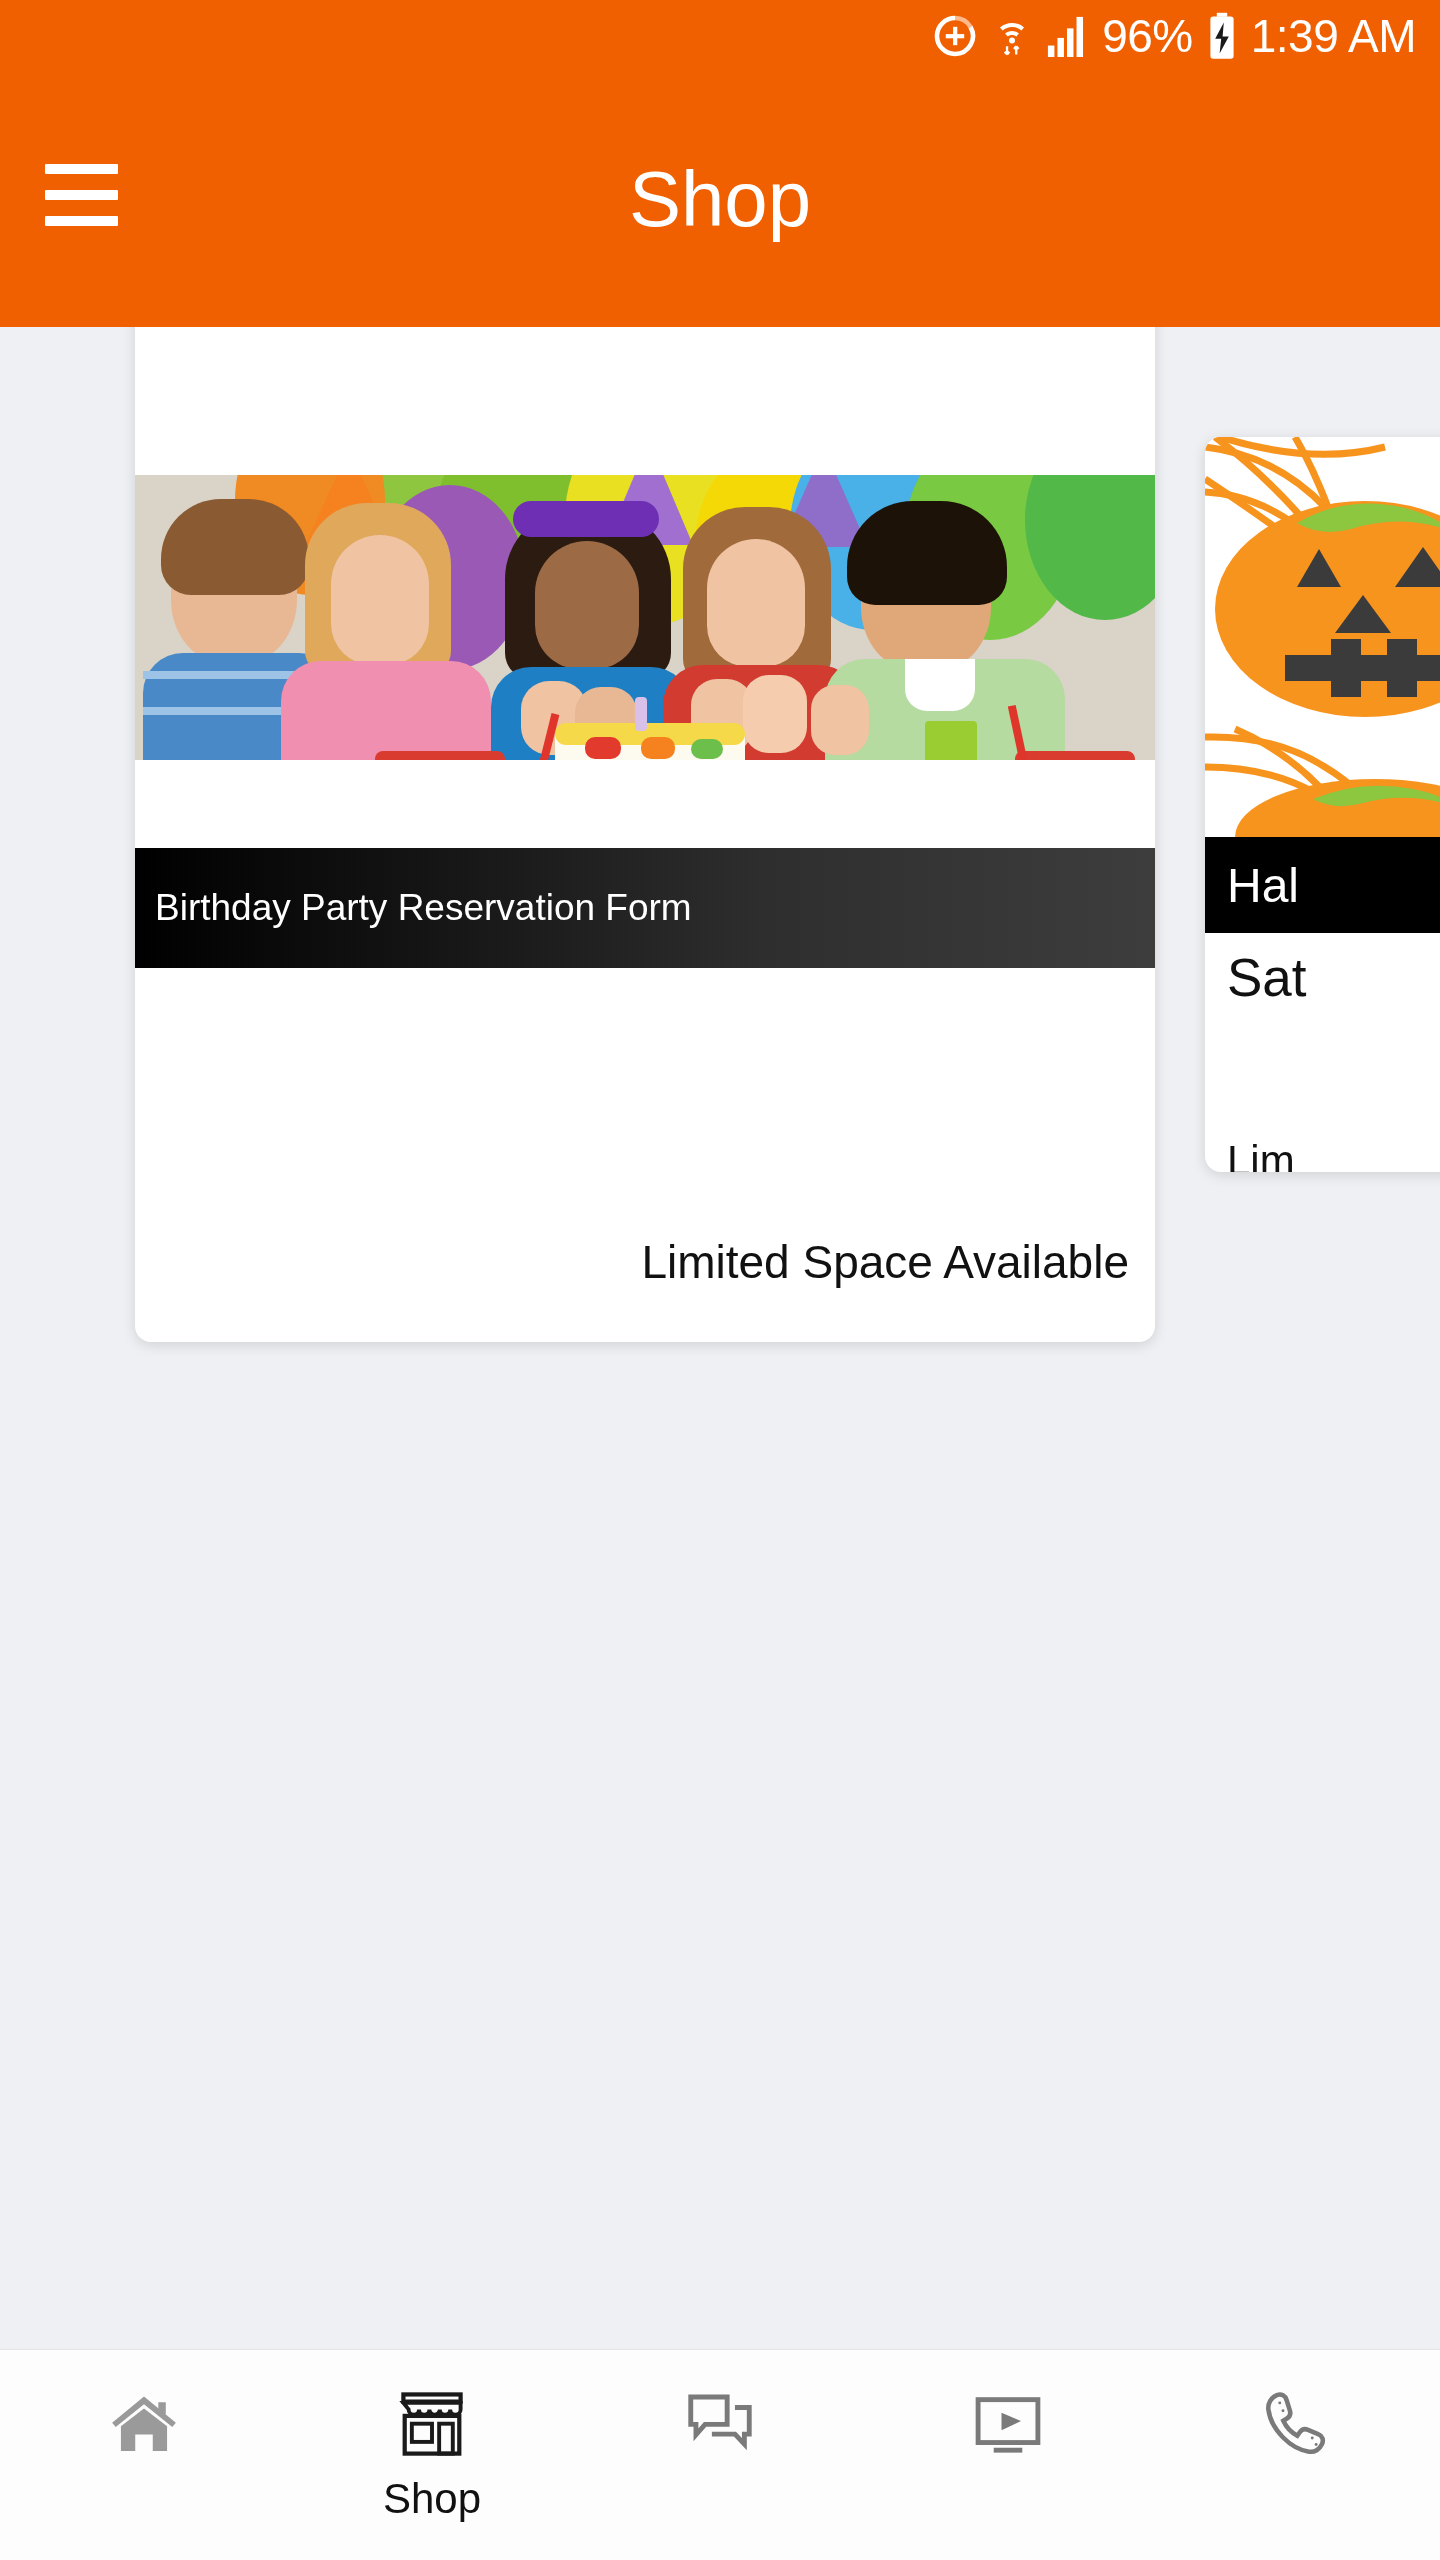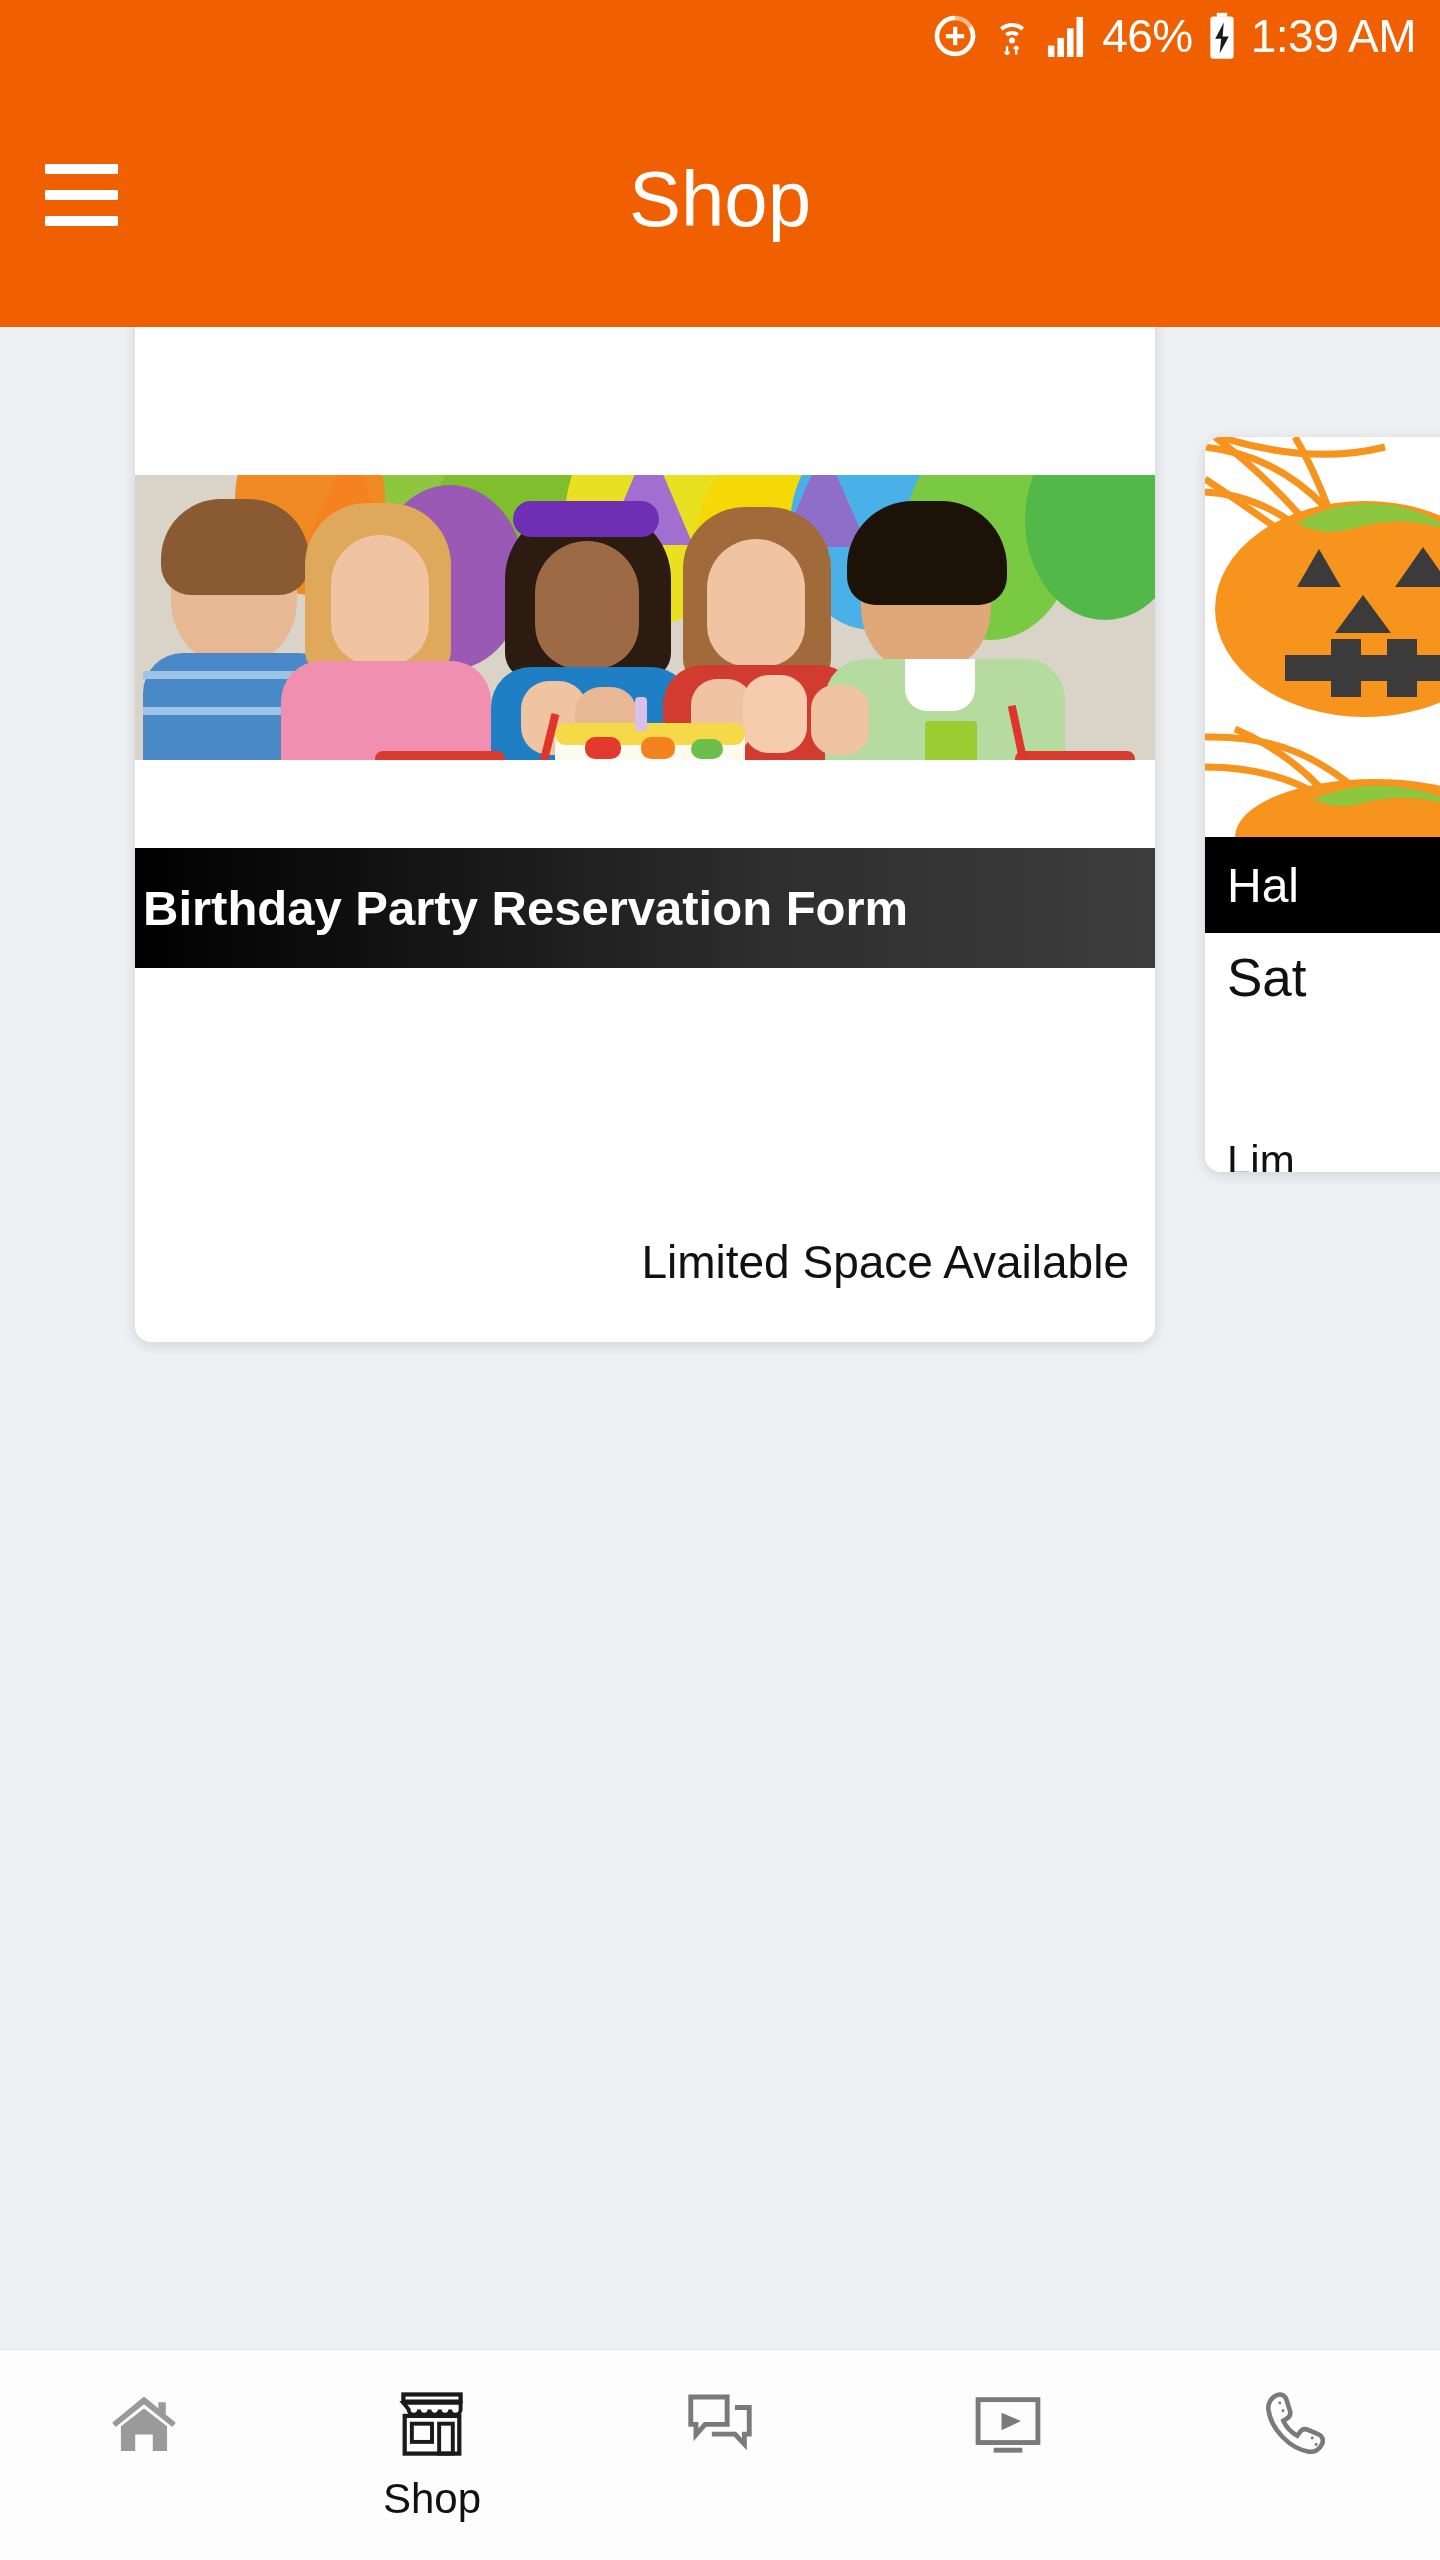--- a/index.html
+++ b/index.html
@@ -56,21 +56,21 @@
     position:absolute; left:0; top:195px;
     width:1020px; height:285px; overflow:hidden;
   }
   .card-titlebar{
     position:absolute; left:0; top:568px;
     width:1020px; height:120px;
     background:linear-gradient(to right,#000000 0%, #141414 28%, #2e2e2e 62%, #3d3d3d 100%);
     display:flex; align-items:center;
   }
   .card-titlebar-text{
-    color:#fff; font-size:49px; font-weight:700; padding-left:8px;
+    color:#fff; font-size:37px; font-weight:400; padding-left:20px;
     white-space:nowrap;
   }
   .card-footer{
     position:absolute; left:0; bottom:0; width:1020px; height:160px;
     display:flex; align-items:center; justify-content:flex-end;
     padding-right:26px; gap:30px;
   }
   .card-footer-note{ font-size:46px; color:#111; white-space:nowrap;margin-left:36px; }
   .more-info-btn{
     background:#F06000; color:#fff; border:none; border-radius:14px;
@@ -147,21 +147,21 @@
 
   <span class="sb-icon">
     <svg width="42" height="46" viewBox="0 0 22 24">
       <rect x="1" y="17" width="3.4" height="6" fill="#fff"></rect>
       <rect x="6" y="13" width="3.4" height="10" fill="#fff"></rect>
       <rect x="11" y="8" width="3.4" height="15" fill="#fff"></rect>
       <rect x="16" y="2" width="3.4" height="21" fill="#fff"></rect>
     </svg>
   </span>
 
-  <span class="sb-text">46%</span>
+  <span class="sb-text">96%</span>
 
   <span class="sb-icon">
     <svg width="30" height="48" viewBox="0 0 14 24">
       <rect x="4.4" y="0.4" width="5.2" height="2" fill="#fff"></rect>
       <rect x="1.2" y="2.2" width="11.6" height="21.2" rx="1.4" fill="#fff"></rect>
       <path d="M7.9 5.2 L3.6 13.4 H6.6 L5.8 20.8 L10.4 12.2 H7.3 Z" fill="#1a1a1a"></path>
     </svg>
   </span>
 
   <span class="sb-text">1:39 AM</span>

